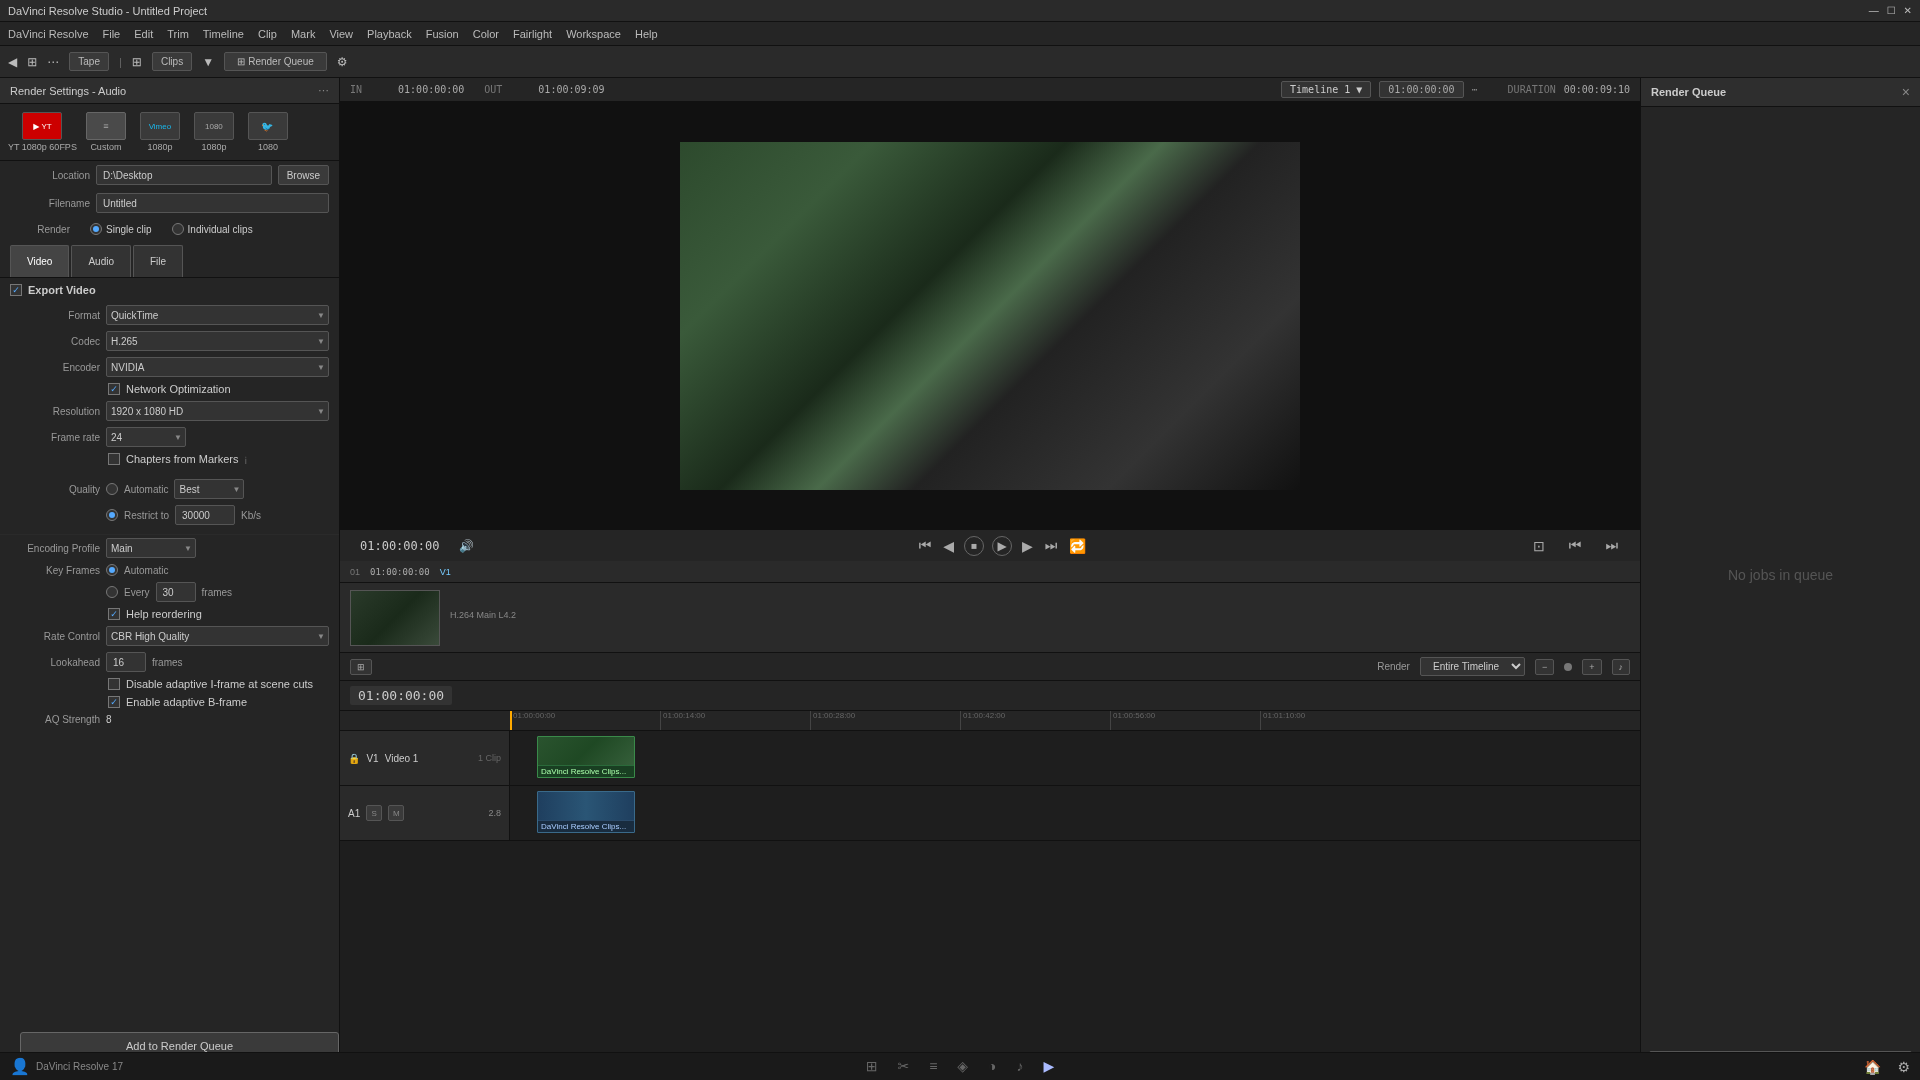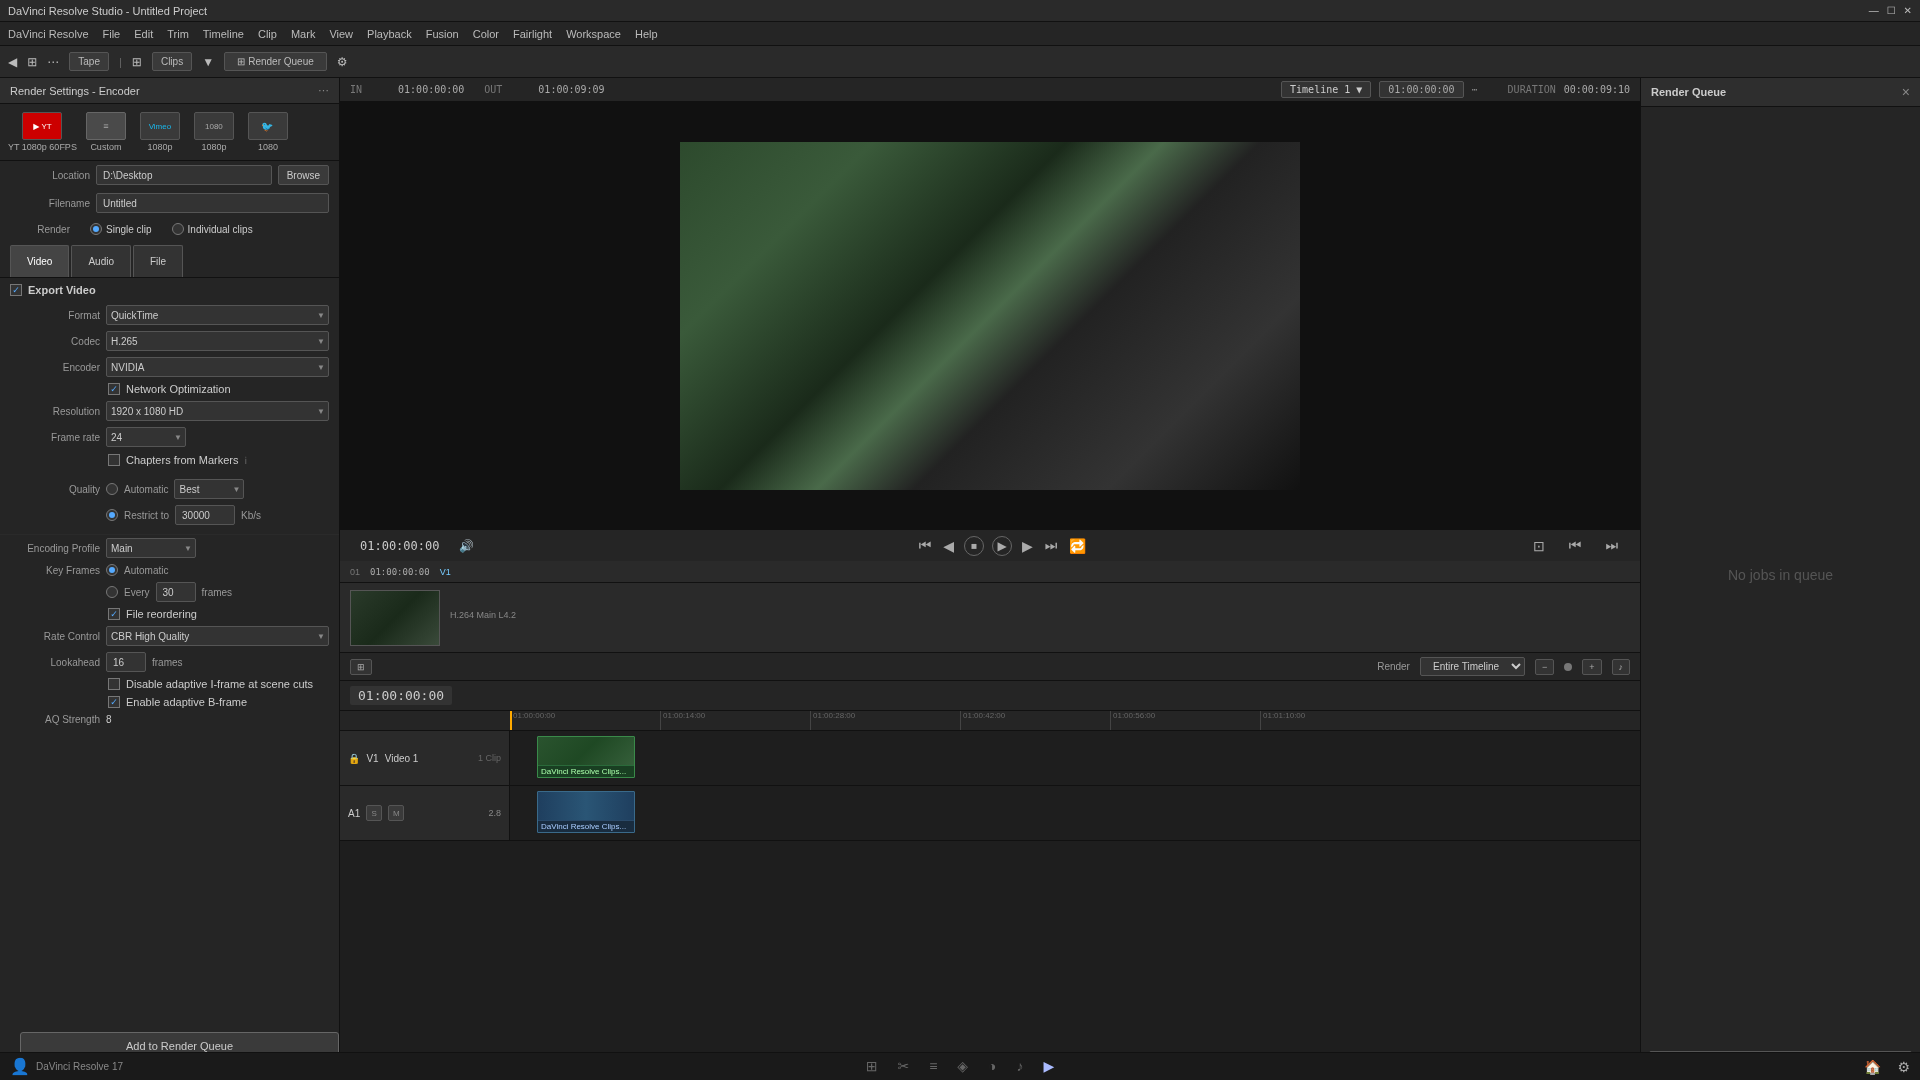--- a/index.html
+++ b/index.html
@@ -241,21 +241,20 @@
       top: 50%;
       transform: translateY(-50%);
       font-size: 8px;
       color: #888;
       pointer-events: none;
     }
 
     
     .checkbox-row {
       display: flex;
-      align-items: center;
       padding: 3px 10px 3px 108px;
       gap: 6px;
     }
     .checkbox-box {
       width: 12px; height: 12px;
       border: 1px solid #777;
       background: #333;
       display: flex; align-items: center; justify-content: center;
       font-size: 9px;
       color: #55aaff;
@@ -689,21 +688,21 @@
     <span>⊞</span>
     <span>Render Queue</span>
   </button>
   <span class="toolbar-icon">⚙</span>
 </div>
 
 <div id="main">
 
   <div id="render-panel">
     <div id="render-panel-header">
-      <span>Render Settings - Encoder</span>
+      <span>Render Settings - Audio</span>
       <span style="color:#888; cursor:pointer;">⋯</span>
     </div>
 
     <div id="presets-row">
       <div class="preset-item">
         <div class="preset-icon" style="background:#cc0000; color:#fff; font-size:8px;">▶ YT</div>
         <span class="preset-label">YT 1080p 60FPS</span>
       </div>
       <div class="preset-item">
         <div class="preset-icon active">≡</div>
@@ -850,21 +849,21 @@
     <div class="settings-row">
       <span class="settings-label"></span>
       <div class="radio-dot"></div>
       <span style="color:#999; font-size:10px;">Every</span>
       <input type="text" class="form-input" value="30" style="width: 40px; flex: 0 0 auto;">
       <span style="color:#999; font-size:10px;">frames</span>
     </div>
 
     <div class="checkbox-row">
       <div class="checkbox-box checked"></div>
-      <span>File reordering</span>
+      <span>Help reordering</span>
     </div>
 
     <div class="settings-row">
       <span class="settings-label">Rate Control</span>
       <div class="select-wrapper">
         <select class="settings-select">
           <option>CBR High Quality</option>
         </select>
       </div>
     </div>

